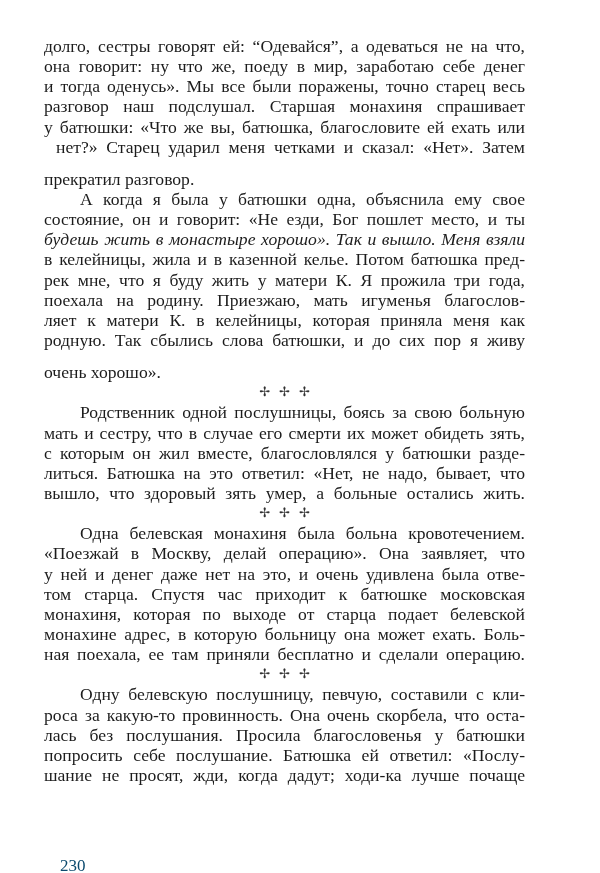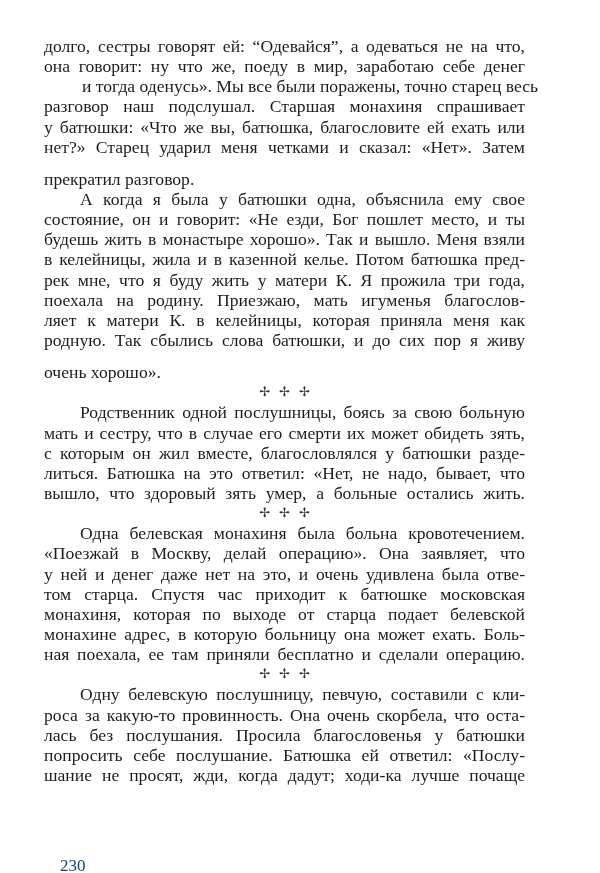--- a/index.html
+++ b/index.html
@@ -27,31 +27,31 @@
   }
 </style>
 </head>
 <body>
 
 <div class="page">
 
   <div>
     <span class="line"><span style="white-space: nowrap; word-spacing: 0px;">долго, сестры говорят ей: “Одевайся”, а одеваться не на что,</span></span>
     <span class="line"><span style="white-space: nowrap; word-spacing: 0px;">она говорит: ну что же, поеду в мир, заработаю себе денег</span></span>
-    <span class="line"><span style="white-space: nowrap; word-spacing: 0px; margin-left: 38px;">и тогда оденусь». Мы все были поражены, точно старец весь</span></span>
+    <span class="line"><span style="white-space: nowrap; word-spacing: 0px;">и тогда оденусь». Мы все были поражены, точно старец весь</span></span>
     <span class="line"><span style="white-space: nowrap; word-spacing: 0px;">разговор наш подслушал. Старшая монахиня спрашивает</span></span>
     <span class="line"><span style="white-space: nowrap; word-spacing: 0px;">у батюшки: «Что же вы, батюшка, благословите ей ехать или</span></span>
-    <span class="line"><span style="white-space: nowrap; word-spacing: 0px;">нет?» Старец ударил меня четками и сказал: «Нет». Затем</span></span>
+    <span class="line"><span style="white-space: nowrap; word-spacing: 0px; margin-left: 12px;">нет?» Старец ударил меня четками и сказал: «Нет». Затем</span></span>
     <span class="line last">прекратил разговор.</span>
   </div>
 
   <div>
     <span class="line indent"><span style="white-space: nowrap; word-spacing: 0px; margin-top: 28px;">А когда я была у батюшки одна, объяснила ему свое</span></span>
     <span class="line"><span style="white-space: nowrap; word-spacing: 0px;">состояние, он и говорит: «Не езди, Бог пошлет место, и ты</span></span>
-    <span class="line"><span style="white-space: nowrap; word-spacing: 0px;">будешь жить в монастыре хорошо». Так и вышло. Меня взяли</span></span>
+    <span class="line"><span style="white-space: nowrap; word-spacing: 0px; font-style: italic;">будешь жить в монастыре хорошо». Так и вышло. Меня взяли</span></span>
     <span class="line"><span style="white-space: nowrap; word-spacing: 0px;">в келейницы, жила и в казенной келье. Потом батюшка пред-</span></span>
     <span class="line"><span style="white-space: nowrap; word-spacing: 0px;">рек мне, что я буду жить у матери К. Я прожила три года,</span></span>
     <span class="line"><span style="white-space: nowrap; word-spacing: 0px;">поехала на родину. Приезжаю, мать игуменья благослов-</span></span>
     <span class="line"><span style="white-space: nowrap; word-spacing: 0px;">ляет к матери К. в келейницы, которая приняла меня как</span></span>
     <span class="line"><span style="white-space: nowrap; word-spacing: 0px;">родную. Так сбылись слова батюшки, и до сих пор я живу</span></span>
     <span class="line last">очень хорошо».</span>
   </div>
 
   <span class="sep">✢✢✢</span>
 

